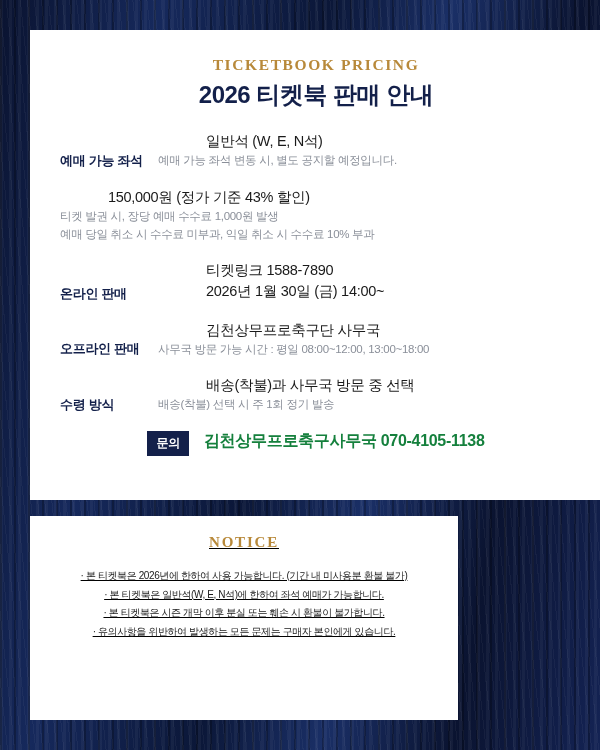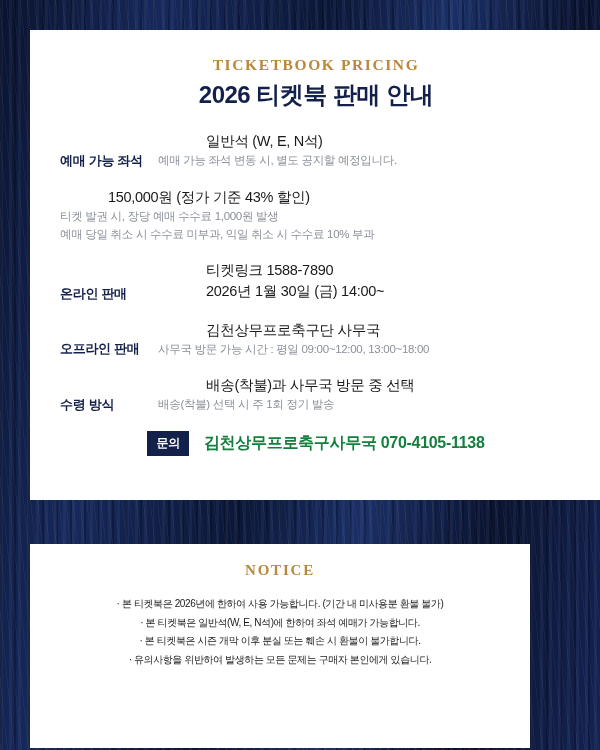--- a/index.html
+++ b/index.html
@@ -40,21 +40,21 @@
         rgba(255,255,255,0) 7px);
     opacity: .8;
   }
 
   .sheet {
     position: absolute;
     left: 30px;
     background: #ffffff;
   }
   #pricing-card { top: 30px; width: 572px; height: 470px; }
-  #notice-card  { top: 544px; width: 500px; height: 204px; }
+  #notice-card  { top: 516px; width: 428px; height: 204px; text-decoration: underline; }
 
   
   .card-inner { padding: 26px 30px 0 30px; }
   .eyebrow {
     text-align: center;
     color: #b8893a;
     font-family: "Liberation Serif", serif;
     font-weight: bold;
     font-size: 15.5px;
     letter-spacing: 1.6px;
@@ -94,21 +94,20 @@
   .line-sub {
     color: #8a8f99;
     font-size: 11.5px;
     line-height: 1.55;
     letter-spacing: -0.3px;
   }
 
   
   .contact {
     display: flex;
-    align-items: center;
     justify-content: center;
     gap: 15px;
     margin-top: 16px;
   }
   .contact-tag {
     background: #13204a;
     color: #ffffff;
     font-size: 12px;
     font-weight: bold;
     padding: 4px 9px;
@@ -183,21 +182,21 @@
         <div class="row-body">
           <div class="line-main">티켓링크 1588-7890</div>
           <div class="line-main">2026년 1월 30일 (금) 14:00~</div>
         </div>
       </div>
 
       <div class="row">
         <div class="row-label">오프라인 판매</div>
         <div class="row-body">
           <div class="line-main">김천상무프로축구단 사무국</div>
-          <div class="line-sub">사무국 방문 가능 시간 : 평일 09:00~12:00, 13:00~18:00</div>
+          <div class="line-sub">사무국 방문 가능 시간 : 평일 08:00~12:00, 13:00~18:00</div>
         </div>
       </div>
 
       <div class="row">
         <div class="row-label">수령 방식</div>
         <div class="row-body">
           <div class="line-main">배송(착불)과 사무국 방문 중 선택</div>
           <div class="line-sub">배송(착불) 선택 시 주 1회 정기 발송</div>
         </div>
       </div>

